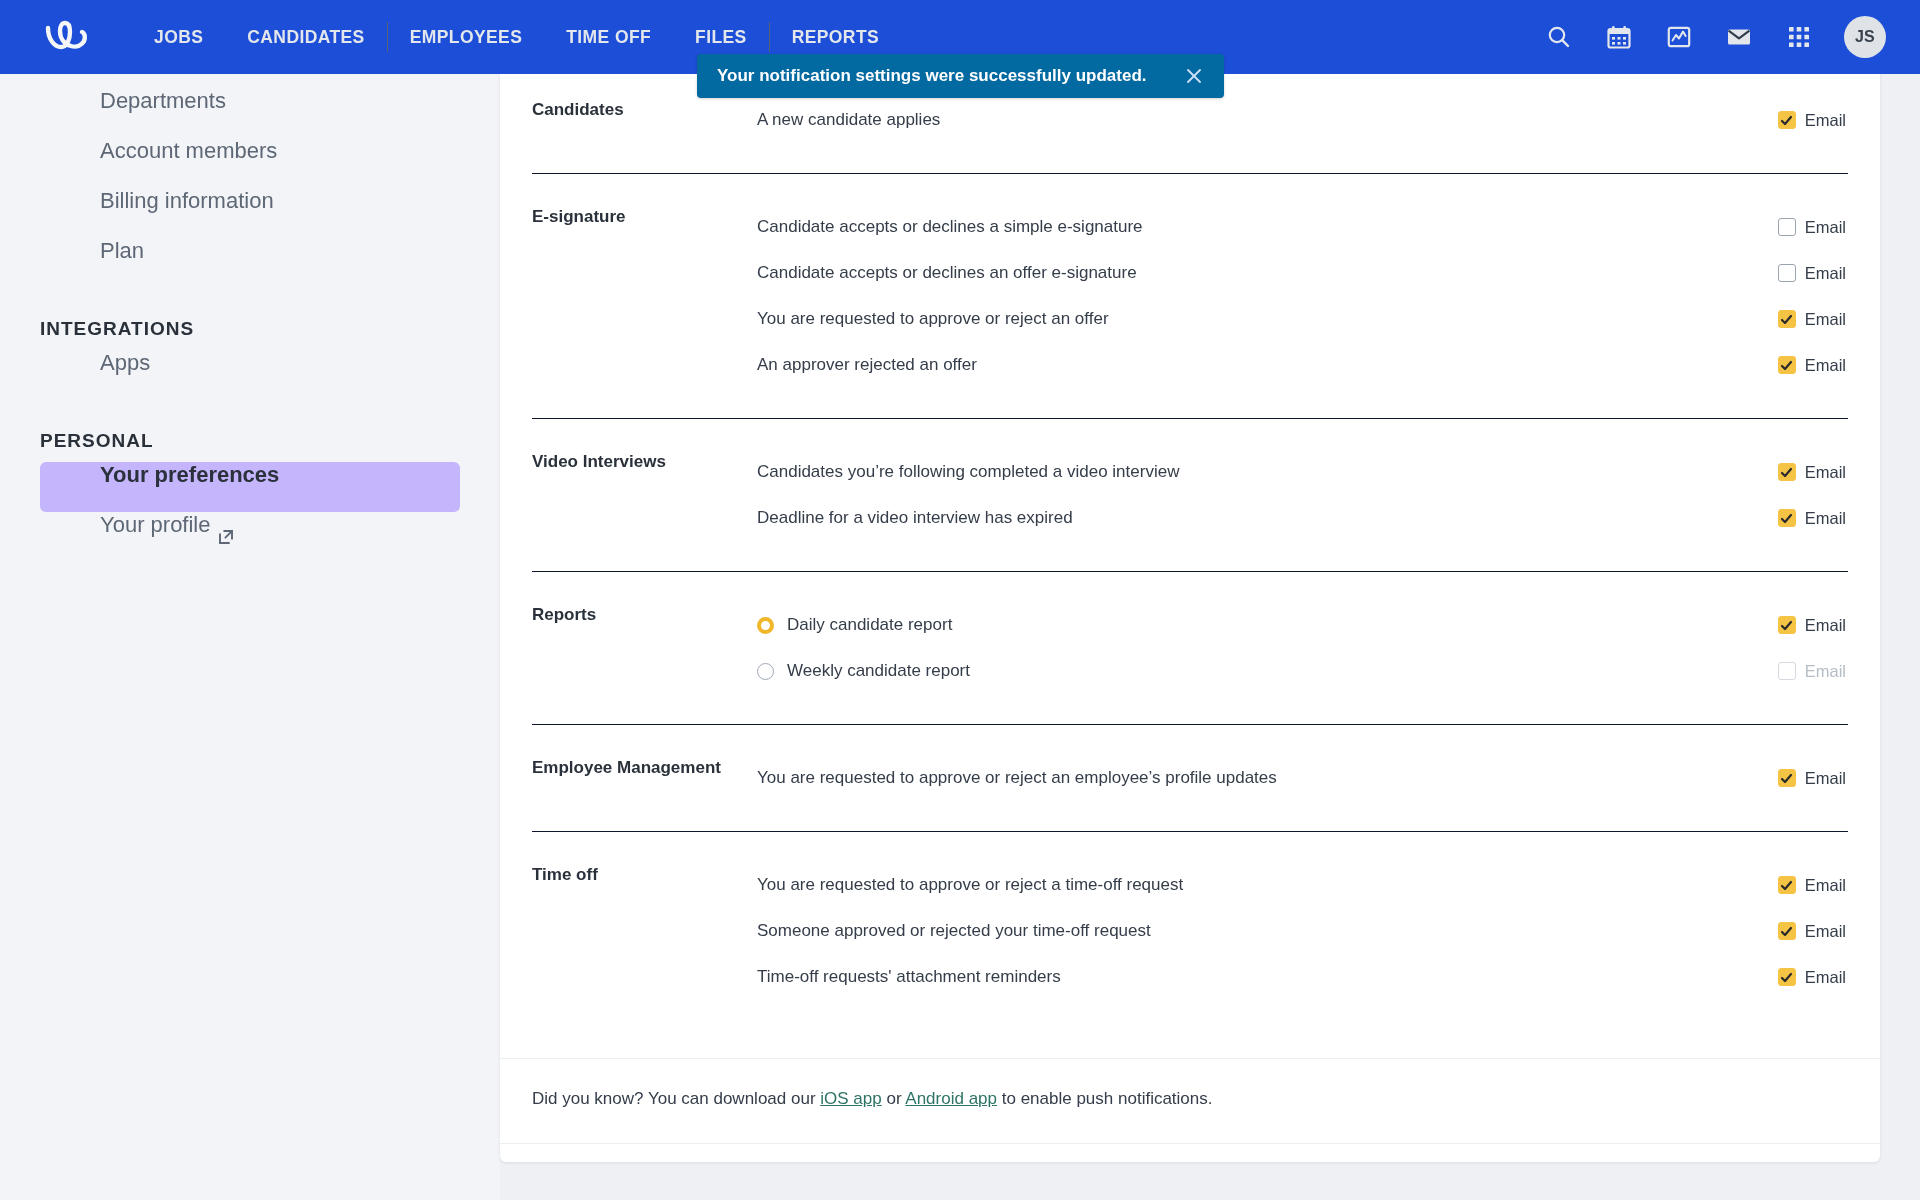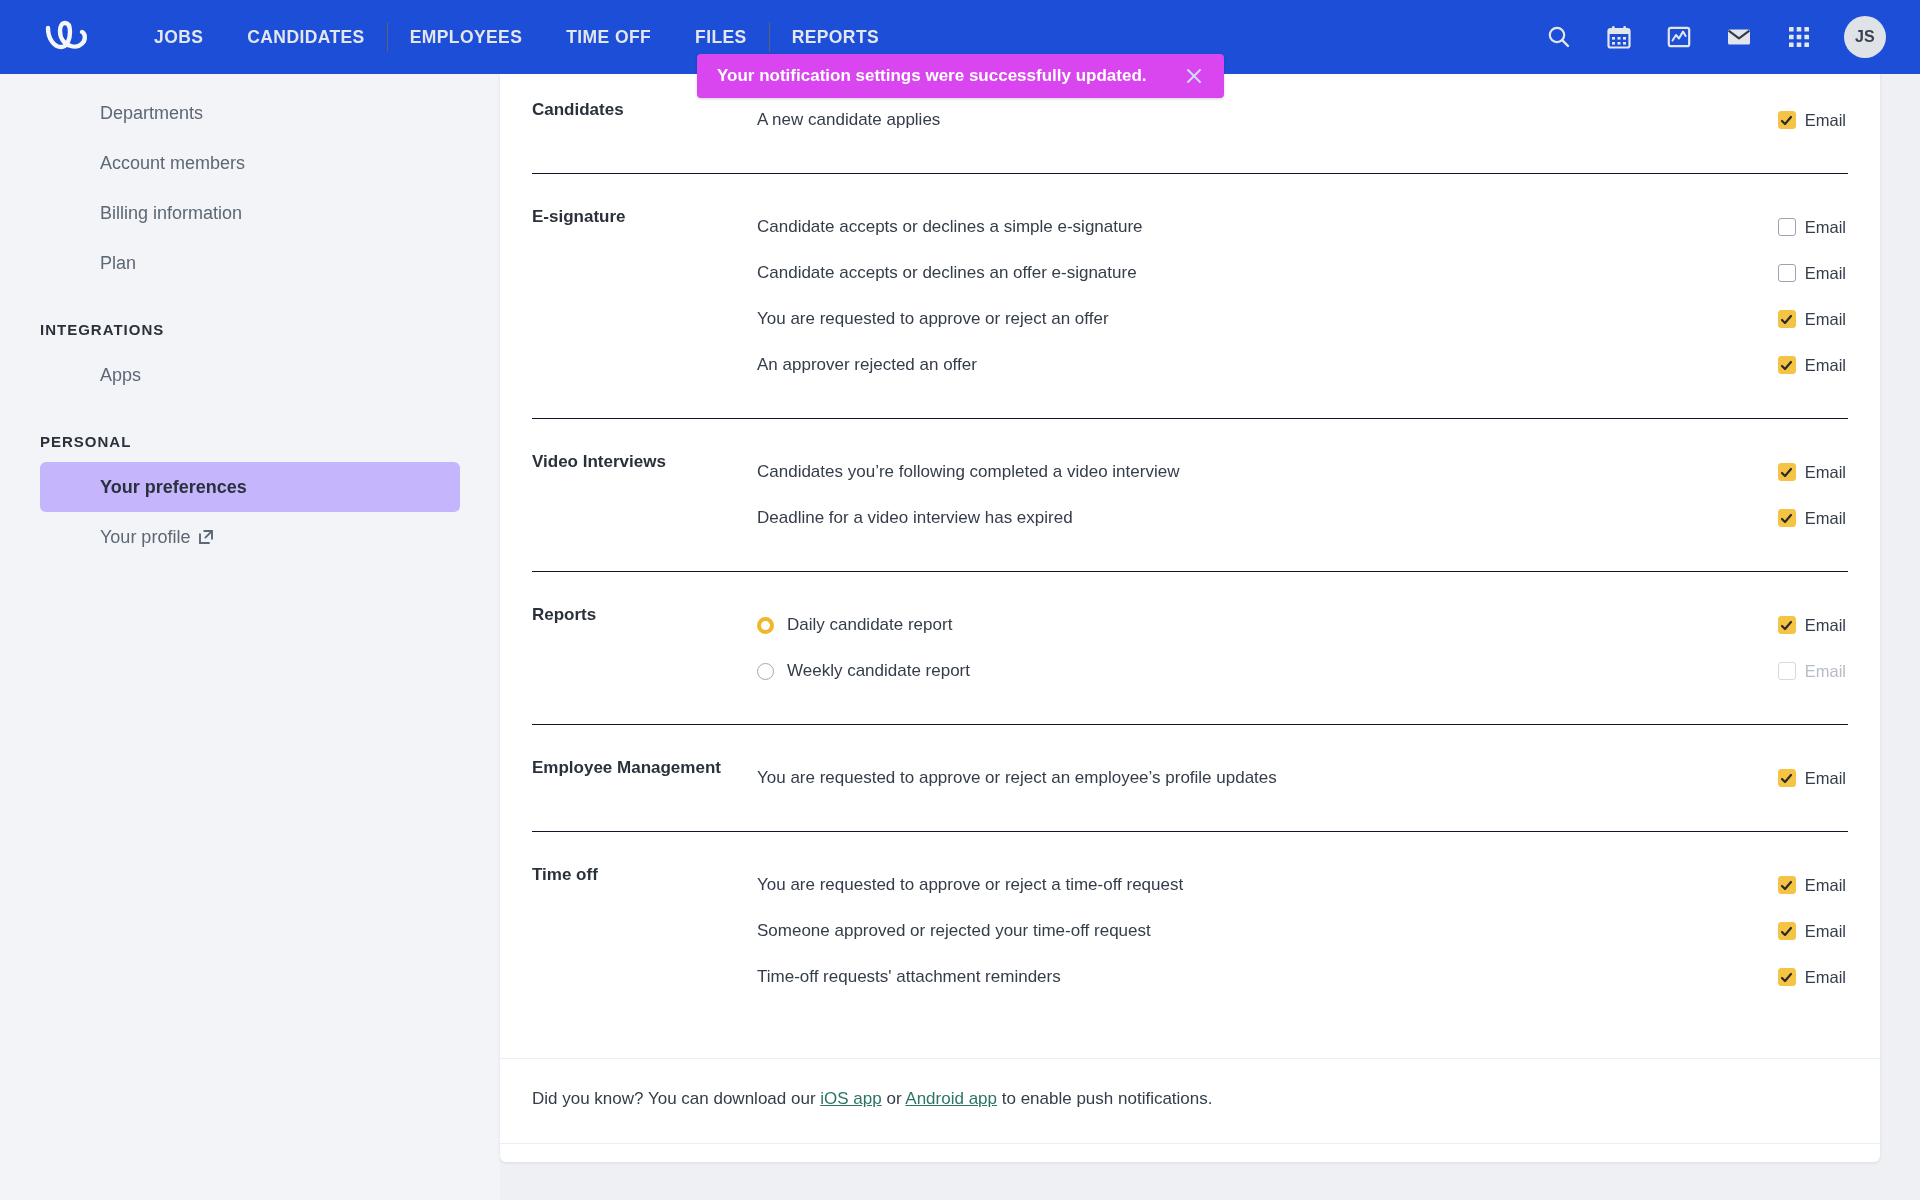--- a/index.html
+++ b/index.html
@@ -82,21 +82,21 @@
     letter-spacing: 0.3px;
   }
 
   
   #toast {
     position: absolute;
     top: 54px;
     left: 697px;
     width: 527px;
     height: 44px;
-    background: #d946ef;
+    background: #0369a1;
     border-radius: 4px;
     display: flex;
     align-items: center;
     z-index: 60;
     box-shadow: 0 1px 3px rgba(0,0,0,.18);
   }
   #toast-text {
     color: #ffffff;
     font-size: 17px;
     font-weight: bold;
@@ -117,36 +117,35 @@
     position: absolute;
     top: 74px; left: 0;
     width: 500px;
     height: 1126px;
     background: #f2f4f7;
     padding-top: 14px;
   }
   .side-link {
     height: 50px;
     display: flex;
-    align-items: center;
     padding-left: 60px;
     margin: 0 40px 0 40px;
     border-radius: 6px;
-    font-size: 18px;
+    font-size: 22px;
     color: #5d6775;
     cursor: pointer;
     white-space: nowrap;
   }
   .side-link.active {
     background: #c4b5fd;
     color: #2a313b;
     font-weight: bold;
   }
   .side-heading {
-    font-size: 15px;
+    font-size: 19px;
     font-weight: bold;
     letter-spacing: 1px;
     color: #2a313b;
     padding-left: 40px;
     margin-top: 26px;
     margin-bottom: 6px;
     height: 30px;
     display: flex;
     align-items: center;
   }

